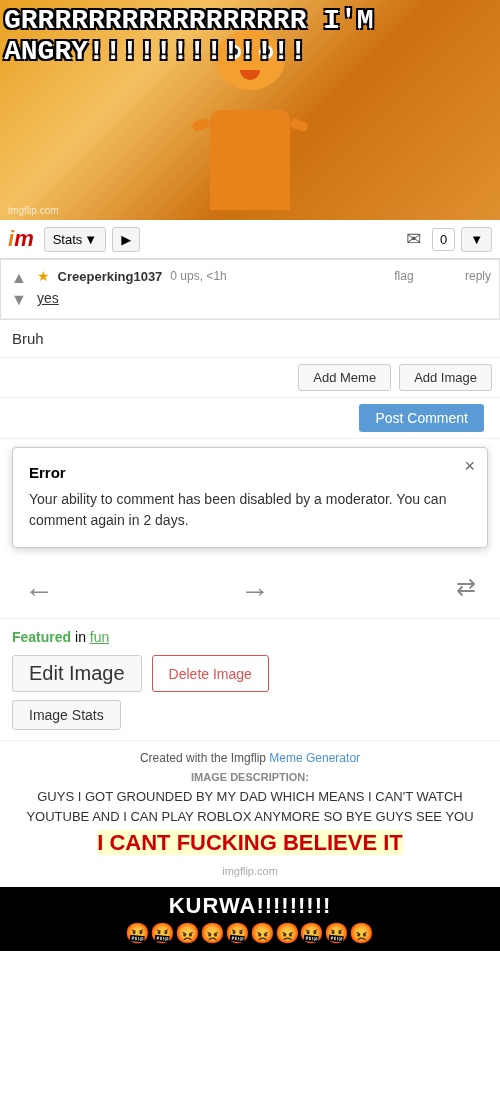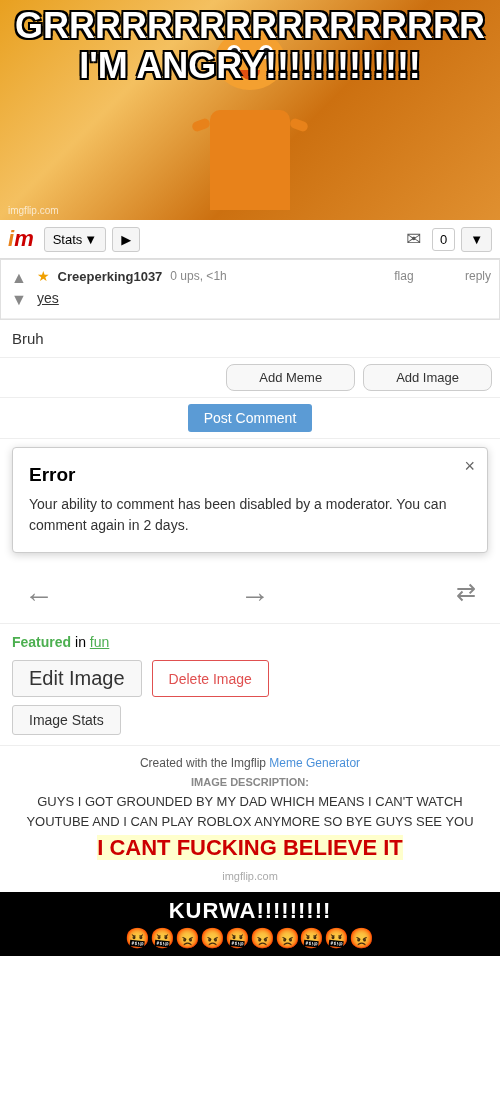--- a/index.html
+++ b/index.html
@@ -24,26 +24,26 @@
       height: 100%;
       background: linear-gradient(135deg, #e8a020 0%, #f4c060 30%, #cc7010 60%, #e09030 100%);
       display: flex;
       align-items: center;
       justify-content: center;
     }
     .meme-text-top {
       position: absolute;
       top: 6px;
       left: 0; right: 0;
-      text-align: center;
-      font-size: 36px;
+      text-align: left;
+      font-size: 28px;
       font-weight: 900;
       color: #fff;
       text-shadow: 2px 2px 0 #000, -2px -2px 0 #000, 2px -2px 0 #000, -2px 2px 0 #000;
-      font-family: Liberation Sans, sans-serif;
+      font-family: Liberation Mono, monospace;
       line-height: 1.1;
       padding: 0 4px;
     }
     .imgflip-watermark {
       position: absolute;
       bottom: 4px;
       left: 8px;
       font-size: 10px;
       color: rgba(255,255,255,0.7);
     }
@@ -194,31 +194,31 @@
     .action-buttons {
       display: flex;
       justify-content: flex-end;
       padding: 6px 8px;
       gap: 8px;
       border-bottom: 1px solid #eee;
     }
     .action-btn {
       border: 1px solid #ccc;
       background: #f8f8f8;
-      border-radius: 8px;
-      padding: 5px 32px;
+      border-radius: 3px;
+      padding: 5px 14px;
       font-size: 13px;
       cursor: pointer;
       color: #333;
     }
 
     
     .post-comment-row {
       display: flex;
-      justify-content: center;
+      justify-content: flex-end;
       padding: 6px 16px;
       border-bottom: 1px solid #eee;
     }
     .post-comment-btn {
       background: #5B9BD5;
       color: #fff;
       border: none;
       border-radius: 3px;
       padding: 6px 16px;
       font-size: 14px;
@@ -244,21 +244,21 @@
       top: 8px;
       right: 12px;
       font-size: 18px;
       cursor: pointer;
       color: #666;
       background: none;
       border: none;
     }
     .error-title {
       font-weight: bold;
-      font-size: 19px;
+      font-size: 15px;
       margin-bottom: 8px;
     }
     .error-body {
       font-size: 14px;
       color: #333;
       line-height: 1.5;
     }
 
     
     .nav-arrows-row {

